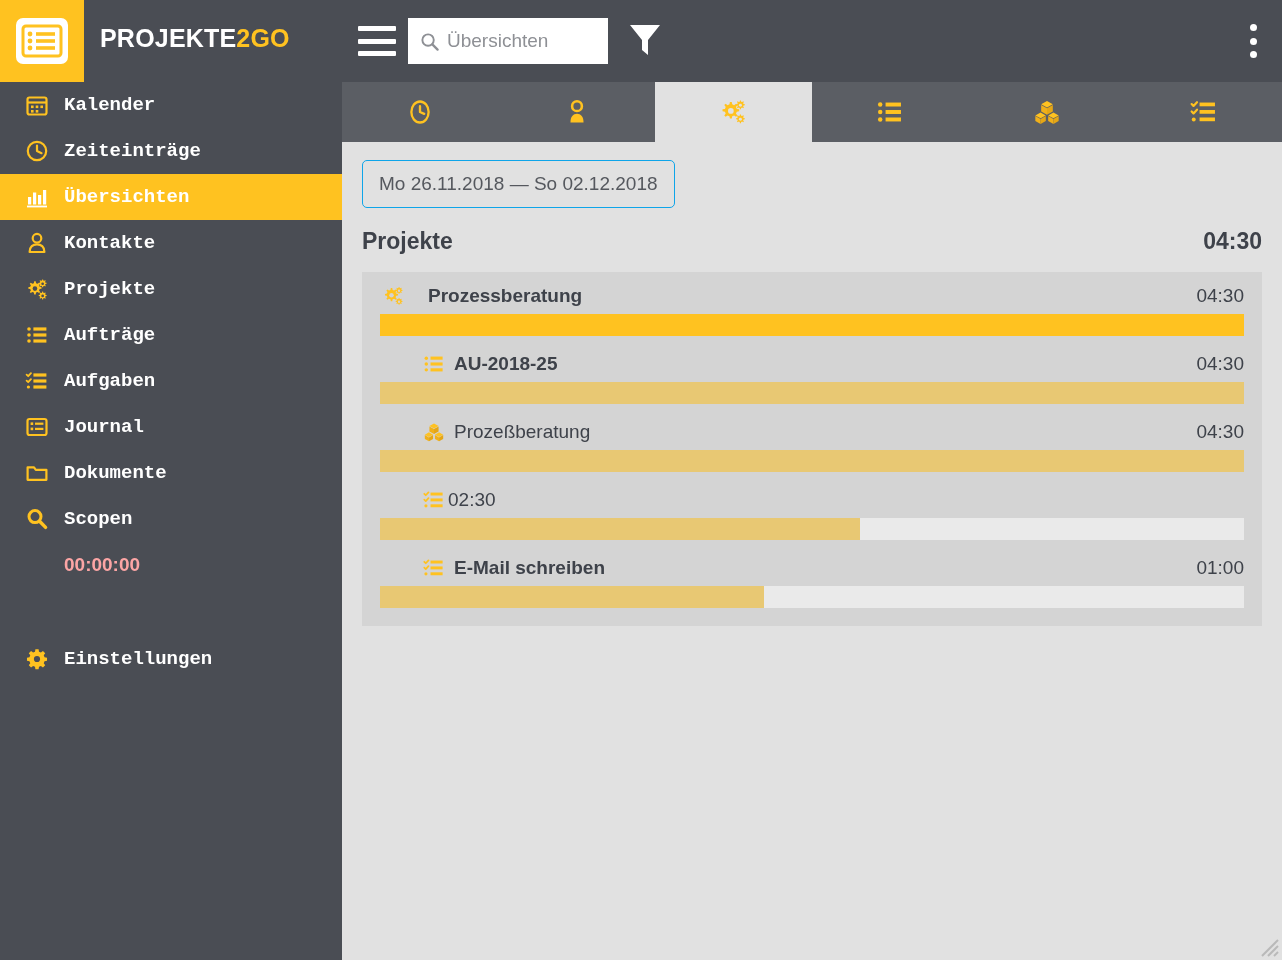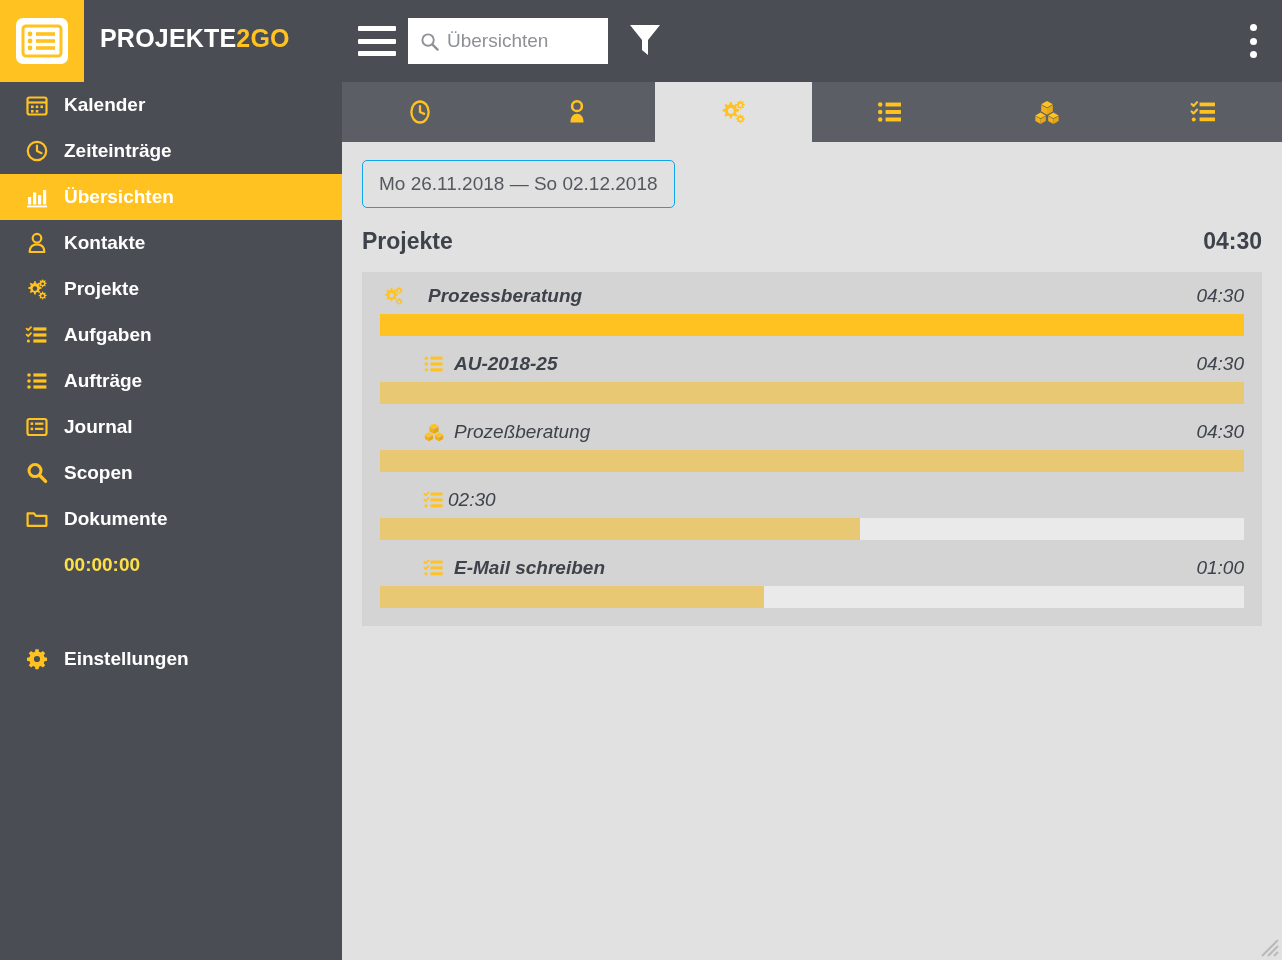--- a/index.html
+++ b/index.html
@@ -49,28 +49,28 @@
   }
   .kebab i { display: block; width: 7px; height: 7px; border-radius: 50%; background: #ffffff; }
 
   
   .sidebar {
     position: absolute; left: 0; top: 82px; width: 342px; height: 878px;
     background: #4a4d54; overflow: hidden;
   }
   .nav-item {
     position: relative; display: flex; align-items: center; height: 46px;
-    padding-left: 22px; cursor: pointer; color: #ffffff;
+    padding-left: 22px; cursor: pointer; color: #ffffff; font-family: Liberation Mono, monospace;
   }
   .nav-item.active { background: #ffc220; color: #ffffff; }
   .nav-ico { width: 30px; height: 26px; flex: none; display: flex; align-items: center; justify-content: center; }
   .nav-label { margin-left: 12px; font-size: 19px; font-weight: bold; white-space: nowrap; }
   .timer-row {
     display: flex; align-items: center; height: 46px; padding-left: 64px;
-    color: #fde047; font-size: 19px; font-weight: bold;
+    color: #fca5a5; font-size: 19px; font-weight: bold;
   }
   .nav-gap { height: 48px; }
 
   
   .tabstrip {
     position: absolute; left: 342px; top: 82px; width: 940px; height: 60px;
     background: #5b5e64; display: flex;
   }
   .tab {
     flex: 1 1 0; display: flex; align-items: center; justify-content: center; cursor: pointer;
@@ -96,21 +96,21 @@
   }
   .section-title { font-size: 23px; font-weight: bold; color: #3e424a; }
   .section-total { font-size: 23px; font-weight: bold; color: #3e424a; }
 
   .card {
     position: absolute; left: 20px; top: 130px; width: 900px;
     background: #d4d4d4; padding: 6px 0 8px 0;
   }
   .row { padding: 0 18px; }
   .row-line {
-    display: flex; align-items: center; height: 36px; font-style: italic;
+    display: flex; align-items: center; height: 36px;
   }
   .row-ico { width: 28px; height: 24px; flex: none; display: flex; align-items: center; justify-content: center; }
   .row-label { flex: 1 1 auto; font-size: 19px; color: #3e424a; white-space: nowrap; }
   .row-label.bold { font-weight: bold; }
   .row-time { font-size: 19px; color: #3e424a; white-space: nowrap; }
   .bar-track {
     height: 22px; width: 100%; background: #eaeaea; margin-bottom: 10px;
   }
   .bar-fill { height: 22px; }
 
@@ -242,75 +242,75 @@
             <circle cx="17.65" cy="18.95" r="1.35" fill="#4a4d54"></circle>
           </g>
         </svg>
       </span>
       <span class="nav-label">Projekte</span>
     </div>
 
     <div class="nav-item">
       <span class="nav-ico">
         <svg viewBox="0 0 24 24" width="24" height="24">
+          <circle cx="4" cy="6" r="1.8" fill="#ffc220"></circle>
+          <circle cx="4" cy="12" r="1.8" fill="#ffc220"></circle>
+          <circle cx="4" cy="18" r="1.8" fill="#ffc220"></circle>
+          <rect x="8.4" y="4.4" width="13" height="3.2" fill="#ffc220"></rect>
+          <rect x="8.4" y="10.4" width="13" height="3.2" fill="#ffc220"></rect>
+          <rect x="8.4" y="16.4" width="13" height="3.2" fill="#ffc220"></rect>
+        </svg>
+      </span>
+      <span class="nav-label">Aufträge</span>
+    </div>
+
+    <div class="nav-item">
+      <span class="nav-ico">
+        <svg viewBox="0 0 24 24" width="24" height="24">
           <polyline points="1.6,5.6 3.2,7.2 6,4.2" fill="none" stroke="#ffc220" stroke-width="1.8" stroke-linecap="round" stroke-linejoin="round"></polyline>
           <polyline points="1.6,11.6 3.2,13.2 6,10.2" fill="none" stroke="#ffc220" stroke-width="1.8" stroke-linecap="round" stroke-linejoin="round"></polyline>
           <circle cx="3.4" cy="18" r="1.6" fill="#ffc220"></circle>
           <rect x="8.4" y="4.4" width="13" height="3.2" fill="#ffc220"></rect>
           <rect x="8.4" y="10.4" width="13" height="3.2" fill="#ffc220"></rect>
           <rect x="8.4" y="16.4" width="13" height="3.2" fill="#ffc220"></rect>
         </svg>
       </span>
       <span class="nav-label">Aufgaben</span>
     </div>
 
     <div class="nav-item">
       <span class="nav-ico">
         <svg viewBox="0 0 24 24" width="24" height="24">
-          <circle cx="4" cy="6" r="1.8" fill="#ffc220"></circle>
-          <circle cx="4" cy="12" r="1.8" fill="#ffc220"></circle>
-          <circle cx="4" cy="18" r="1.8" fill="#ffc220"></circle>
-          <rect x="8.4" y="4.4" width="13" height="3.2" fill="#ffc220"></rect>
-          <rect x="8.4" y="10.4" width="13" height="3.2" fill="#ffc220"></rect>
-          <rect x="8.4" y="16.4" width="13" height="3.2" fill="#ffc220"></rect>
-        </svg>
-      </span>
-      <span class="nav-label">Aufträge</span>
-    </div>
-
-    <div class="nav-item">
-      <span class="nav-ico">
-        <svg viewBox="0 0 24 24" width="24" height="24">
           <rect x="2.5" y="4" width="19" height="16" rx="2" fill="none" stroke="#ffc220" stroke-width="2.2"></rect>
           <rect x="5.6" y="7.4" width="2.6" height="2.6" fill="#ffc220"></rect>
           <rect x="5.6" y="12.6" width="2.6" height="2.6" fill="#ffc220"></rect>
           <rect x="10" y="7.6" width="8.4" height="2.2" fill="#ffc220"></rect>
           <rect x="10" y="12.8" width="8.4" height="2.2" fill="#ffc220"></rect>
         </svg>
       </span>
       <span class="nav-label">Journal</span>
     </div>
 
     <div class="nav-item">
       <span class="nav-ico">
         <svg viewBox="0 0 24 24" width="24" height="24">
+          <path d="M2.6 6.4 h6.4 l1.8 2.4 h10.6 v10 h-18.8 z" fill="none" stroke="#ffc220" stroke-width="2.2" stroke-linejoin="round"></path>
+        </svg>
+      </span>
+      <span class="nav-label">Dokumente</span>
+    </div>
+
+    <div class="nav-item">
+      <span class="nav-ico">
+        <svg viewBox="0 0 24 24" width="24" height="24">
           <circle cx="10" cy="9.6" r="6" fill="none" stroke="#ffc220" stroke-width="3"></circle>
           <line x1="14.6" y1="14.2" x2="20.6" y2="20.4" stroke="#ffc220" stroke-width="3.4" stroke-linecap="round"></line>
         </svg>
       </span>
       <span class="nav-label">Scopen</span>
-    </div>
-
-    <div class="nav-item">
-      <span class="nav-ico">
-        <svg viewBox="0 0 24 24" width="24" height="24">
-          <path d="M2.6 6.4 h6.4 l1.8 2.4 h10.6 v10 h-18.8 z" fill="none" stroke="#ffc220" stroke-width="2.2" stroke-linejoin="round"></path>
-        </svg>
-      </span>
-      <span class="nav-label">Dokumente</span>
     </div>
 
     <div class="timer-row">
       <span>00:00:00</span>
     </div>
 
     <div class="nav-gap"></div>
 
     <div class="nav-item">
       <span class="nav-ico">

